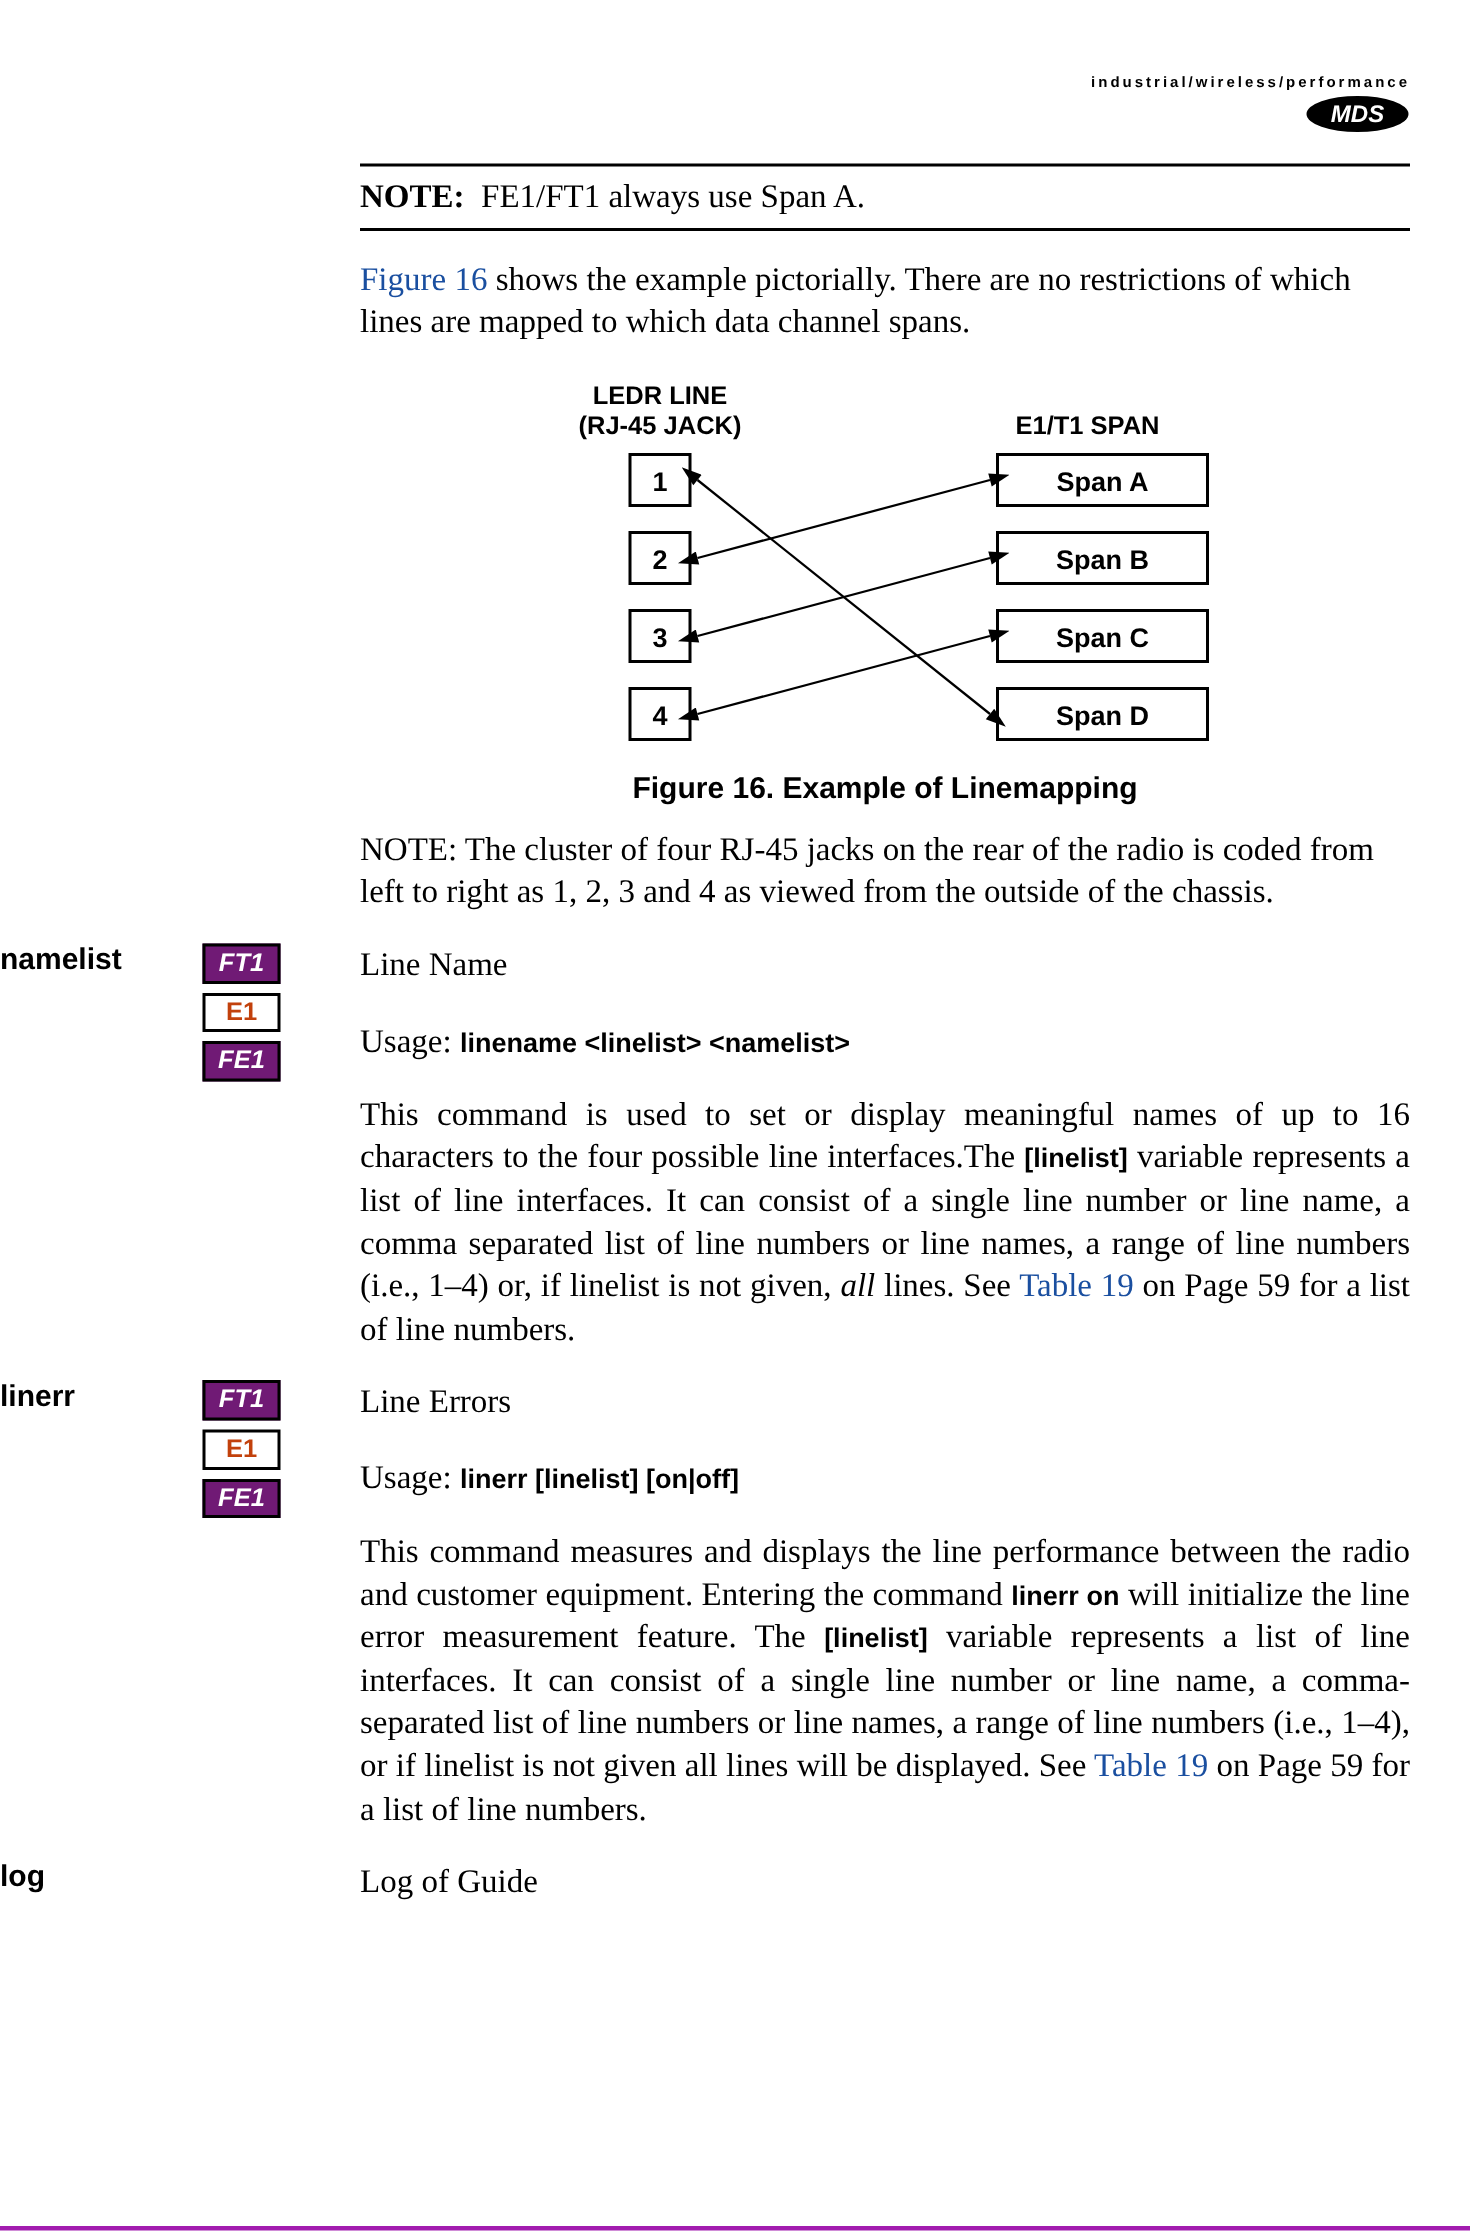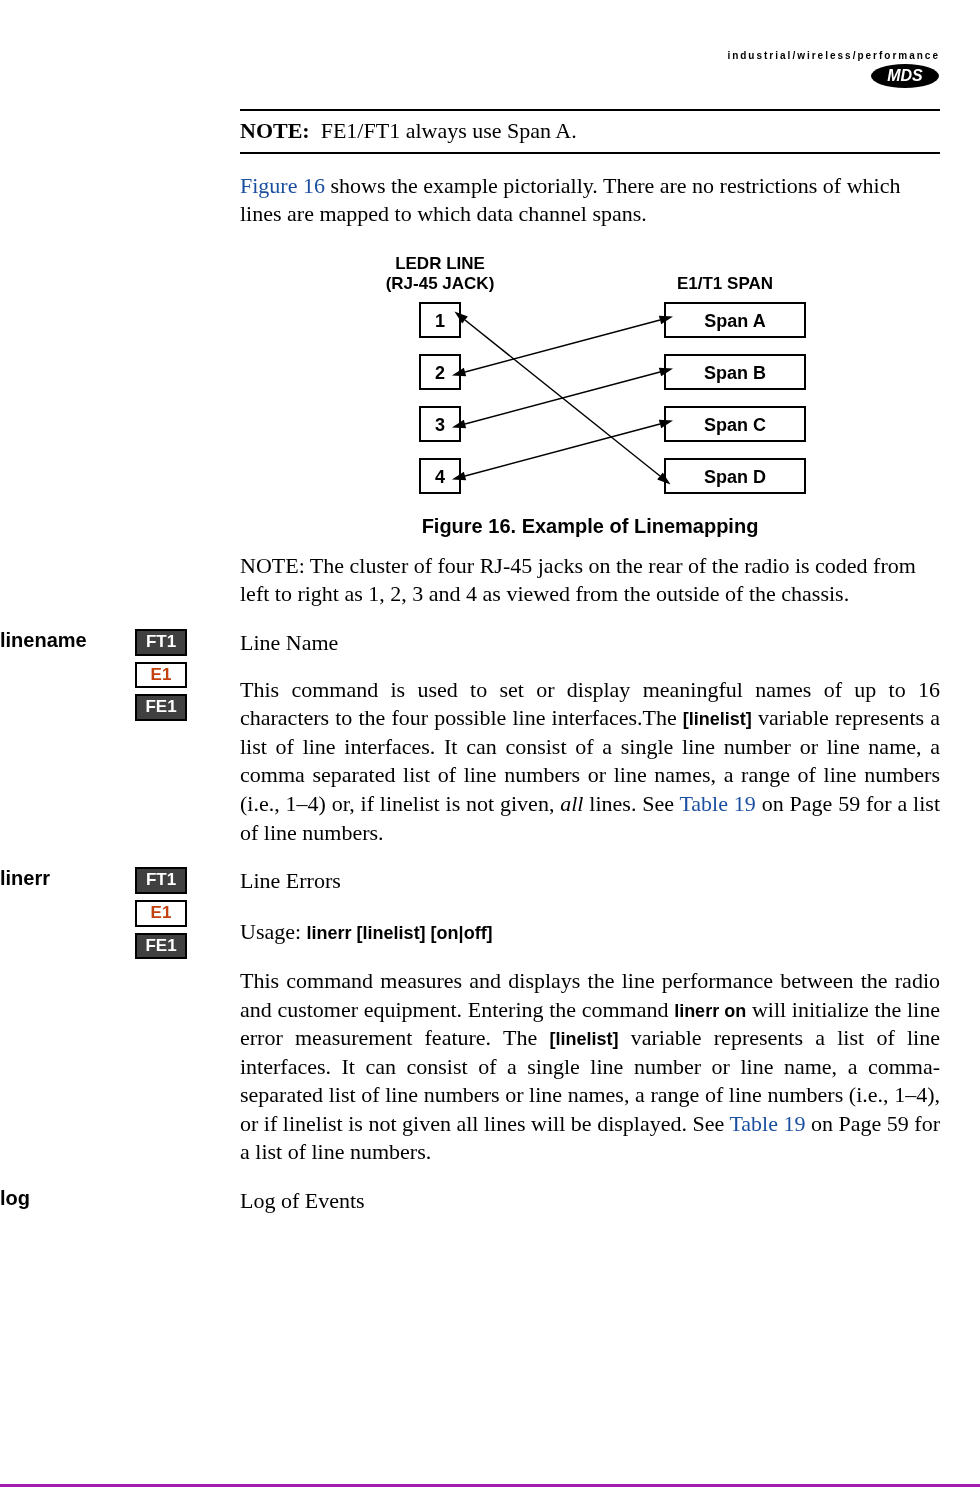--- a/index.html
+++ b/index.html
@@ -84,21 +84,21 @@
   .badge {
     font-family: Arial, Helvetica, sans-serif;
     font-weight: bold;
     font-size: 17px;
     text-align: center;
     border: 2px solid #000;
     padding: 2px 0;
     margin-bottom: 6px;
     line-height: 1.1;
   }
-  .badge.grey { background: #404040; color: #fff; }
+  .badge.grey { background: #701a75; color: #fff; font-style: italic; }
   .badge.white { background: #fff; color: #c2410c; }
   .usage-line {
     font-size: 22px;
     line-height: 1.6;
     margin: 10px 0 16px 0;
   }
   .usage-line .code {
     font-family: Arial, Helvetica, sans-serif;
     font-weight: bold;
     font-size: 18px;
@@ -191,28 +191,31 @@
           <line x1="125" y1="221" x2="320" y2="169"></line>
         </g>
       </svg>
     </div>
 
     <div class="figure-title">Figure 16. Example of Linemapping</div>
 
     <p class="para" style="margin-top:6px;">NOTE: The cluster of four RJ-45 jacks on the rear of the radio is coded from left to right as 1, 2, 3 and 4 as viewed from the outside of the chassis.</p>
 
     <div style="position:relative; margin-top:20px;">
-      <div class="left-margin-label" style="top:0; left:-240px;">linename</div>
+      <div class="left-margin-label" style="top:0; left:-240px;">namelist</div>
       <div class="badge-col" style="top:0; left:-105px;">
         <div class="badge grey">FT1</div>
         <div class="badge white">E1</div>
         <div class="badge grey">FE1</div>
       </div>
 
       <p class="para" style="margin-top:0;">Line Name</p>
+      <p class="usage-line">
+        <span>Usage: </span><span class="code">linename &lt;linelist&gt; &lt;namelist&gt;</span>
+      </p>
       <p class="para" style="text-align:justify;">
         <span>This command is used to set or display meaningful names of up to 16 characters to the four possible line interfaces.The </span><span class="code-inline">[linelist]</span><span> variable represents a list of line interfaces. It can consist of a single line number or line name, a comma separated list of line numbers or line names, a range of line numbers (i.e., 1–4) or, if linelist is not given, </span><em class="all">all</em><span> lines. See </span><span class="ref">Table 19</span><span> on Page 59 for a list of line numbers.</span>
       </p>
     </div>
 
     <div style="position:relative; margin-top:20px;">
       <div class="left-margin-label" style="top:0; left:-240px;">linerr</div>
       <div class="badge-col" style="top:0; left:-105px;">
         <div class="badge grey">FT1</div>
         <div class="badge white">E1</div>
@@ -223,21 +226,21 @@
       <p class="usage-line">
         <span>Usage: </span><span class="code">linerr [linelist] [on|off]</span>
       </p>
       <p class="para" style="text-align:justify;">
         <span>This command measures and displays the line performance between the radio and customer equipment. Entering the command </span><span class="code-inline">linerr on</span><span> will initialize the line error measurement feature. The </span><span class="code-inline">[linelist]</span><span> variable represents a list of line interfaces. It can consist of a single line number or line name, a comma-separated list of line numbers or line names, a range of line numbers (i.e., 1–4), or if linelist is not given all lines will be displayed. See </span><span class="ref">Table 19</span><span> on Page 59 for a list of line numbers.</span>
       </p>
     </div>
 
     <div style="position:relative; margin-top:20px;">
       <div class="left-margin-label" style="top:0; left:-240px;">log</div>
-      <p class="para" style="margin-top:0;">Log of Events</p>
+      <p class="para" style="margin-top:0;">Log of Guide</p>
     </div>
 
   </div>
 
   <div class="footer">
     <span>MDS 05-3627A01, Rev. D</span>
     <span>LEDR Names I/O Guide</span>
     <span>67</span>
   </div>
 

